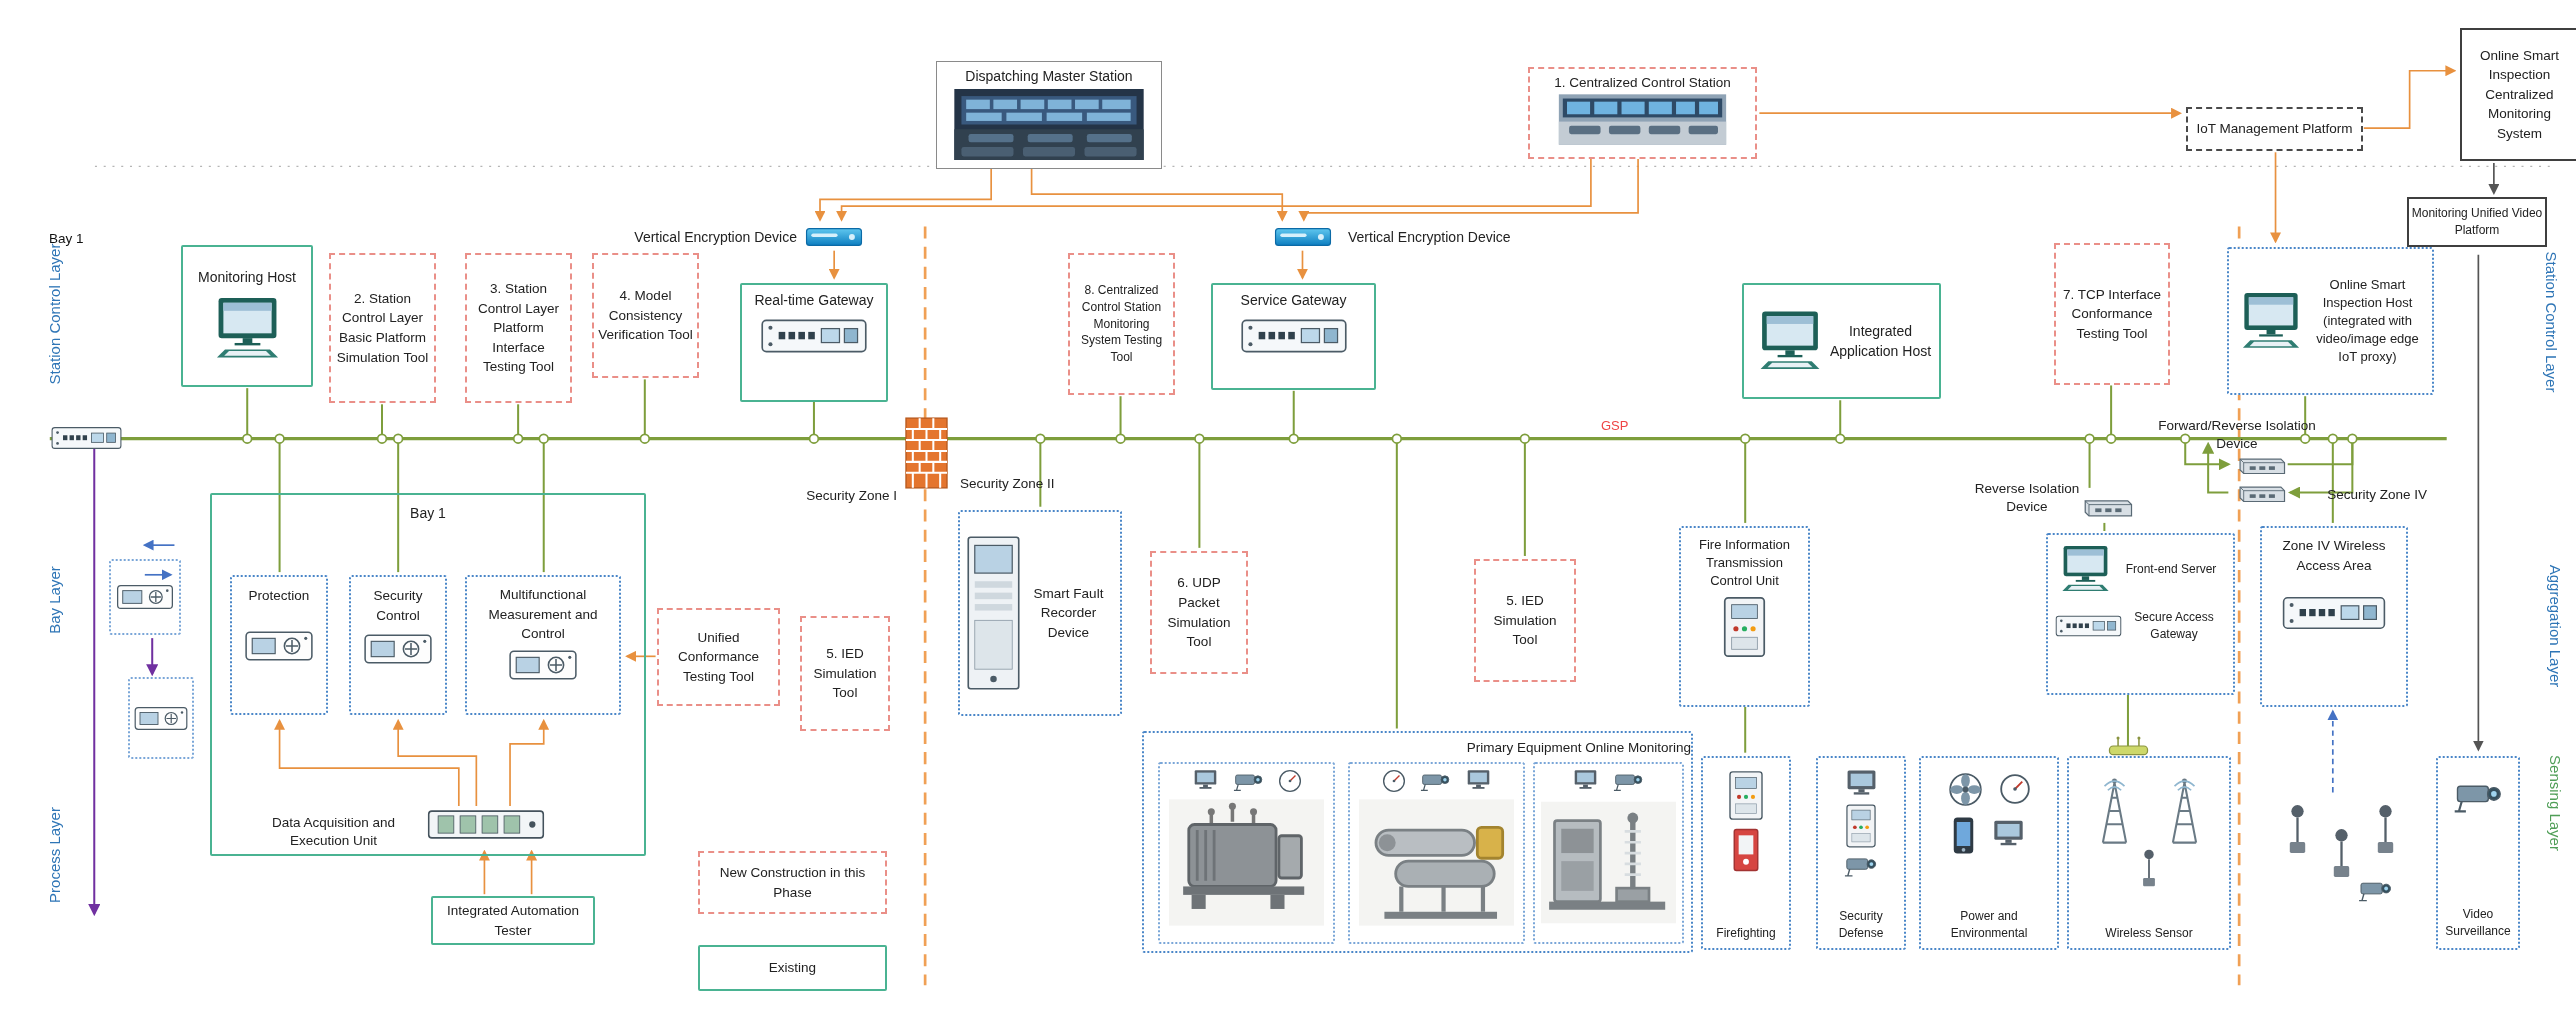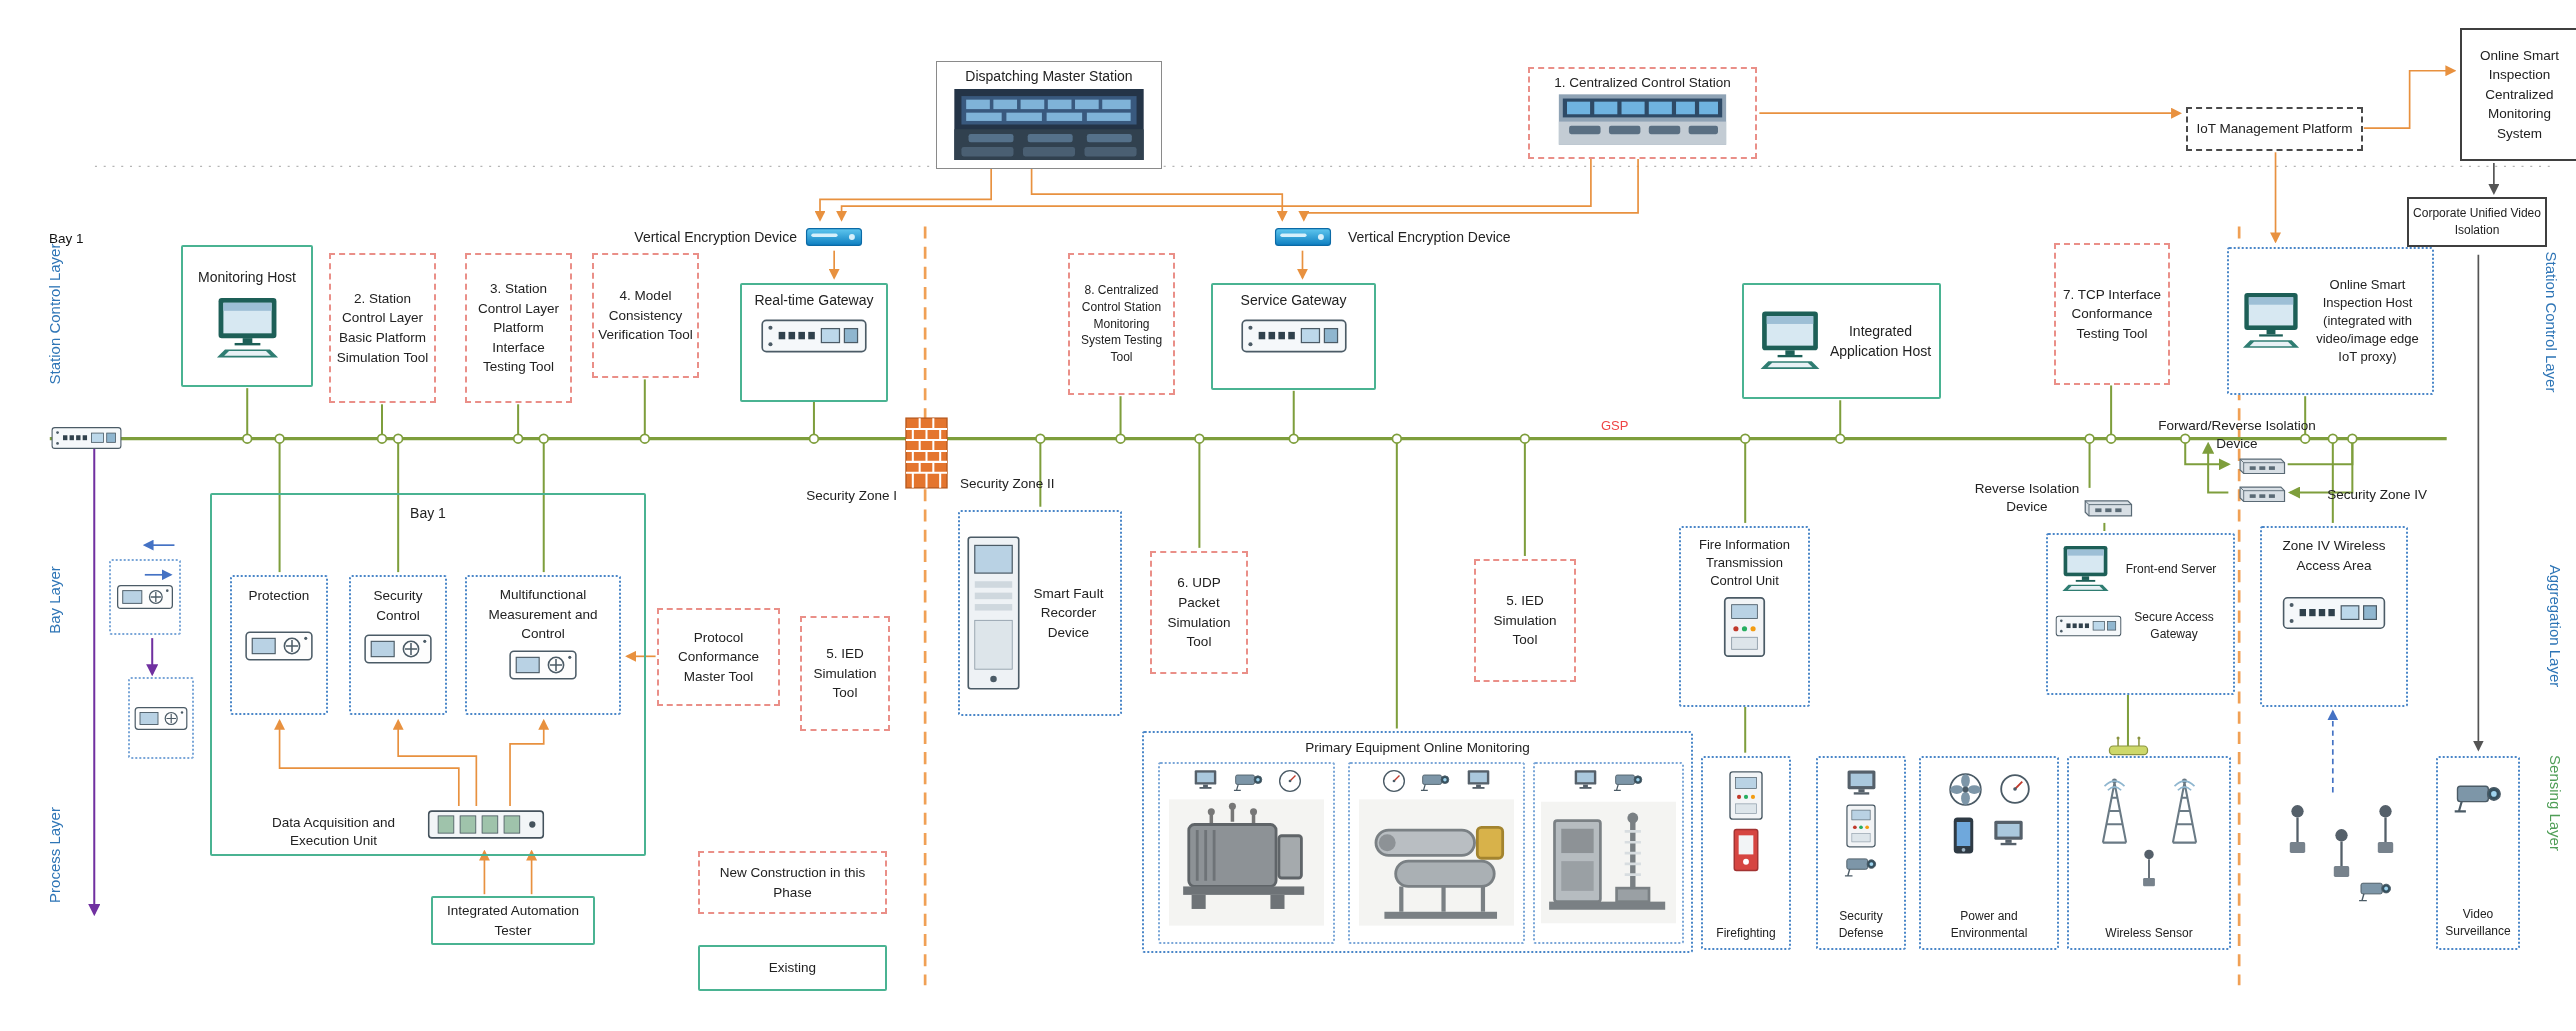--- a/index.html
+++ b/index.html
@@ -399,21 +399,21 @@
 
 <div class="box bx-darkdash ctr t20" style="left:2186px;top:107px;width:177px;height:44px">
   <span>IoT Management Platform</span>
 </div>
 
 <div class="box bx-dark ctr t20" style="left:2460px;top:28px;width:119px;height:133px;padding:5.4px">
   <span>Online Smart Inspection Centralized Monitoring System</span>
 </div>
 
 <div class="box bx-dark ctr t18" style="left:2407px;top:197px;width:140px;height:50px;padding:2.7px">
-  <span>Corporate Unified Video Isolation</span>
+  <span>Monitoring Unified Video Platform</span>
 </div>
 
 <div class="lab" style="left:620px;top:228px;width:177px;text-align:right;font-size:14px"><span>Vertical Encryption Device</span></div>
 <svg class="icon-abs" style="left:805px;top:225px" width="58" height="24" viewBox="0 0 86 36">
     <use href="#sym-enc"></use>
   </svg>
 <svg class="icon-abs" style="left:1274px;top:225px" width="58" height="24" viewBox="0 0 86 36">
     <use href="#sym-enc"></use>
   </svg>
 <div class="lab" style="left:1348px;top:228px;width:202px;font-size:14px"><span>Vertical Encryption Device</span></div>
@@ -516,21 +516,21 @@
       <use href="#sym-ied"></use>
     </svg>
 </div>
 <div class="box bx-blue-lt ctr" style="left:128px;top:677px;width:66px;height:82px;background:transparent">
   <svg class="icon" width="54" height="27" viewBox="0 0 80 40">
       <use href="#sym-ied"></use>
     </svg>
 </div>
 
 <div class="box bx-red ctr t20" style="left:657px;top:608px;width:123px;height:98px;padding:4px">
-  <span>Protocol Conformance Master Tool</span>
+  <span>Unified Conformance Testing Tool</span>
 </div>
 <div class="box bx-red ctr t20" style="left:800px;top:616px;width:90px;height:115px;padding:4px">
   <span>5. IED Simulation Tool</span>
 </div>
 <div class="box bx-blue row" style="left:958px;top:510px;width:164px;height:206px;padding:0 5.4px">
   <svg class="icon" width="57" height="162" viewBox="0 0 85 240">
       <use href="#sym-cabinet"></use>
     </svg>
   <div class="t20" style="flex:1;text-align:center">Smart Fault Recorder Device</div>
 </div>
@@ -580,21 +580,21 @@
   </svg>
 
 <div class="box bx-blue cc" style="left:2260px;top:526px;width:148px;height:181px">
   <div class="t20" style="padding:8px 5.4px 0">Zone IV Wireless Access Area</div>
   <svg class="icon" style="margin-top:19px" width="104" height="38" viewBox="0 0 155 56">
       <use href="#sym-rack"></use>
     </svg>
 </div>
 
 <div class="box bx-blue" style="left:1142px;top:731px;width:551px;height:222px;background:transparent">
-  <div class="t20" style="text-align:center;padding-top:5.4px">Primary Equipment Online Monitoring</div>
+  <div class="t20" style="text-align:right;padding-top:5.4px">Primary Equipment Online Monitoring</div>
 </div>
 <div class="box bx-blue-lt cc" style="left:1158px;top:762px;width:177px;height:182px">
   <div class="row" style="gap:12px;margin-top:5.4px">
     <svg class="icon" width="27" height="24" viewBox="0 0 40 36">
         <use href="#sym-mon-s"></use>
       </svg>
     <svg class="icon" width="35" height="24" viewBox="0 0 52 36">
         <use href="#sym-camera"></use>
       </svg>
     <svg class="icon" width="24" height="24" viewBox="0 0 36 36">

